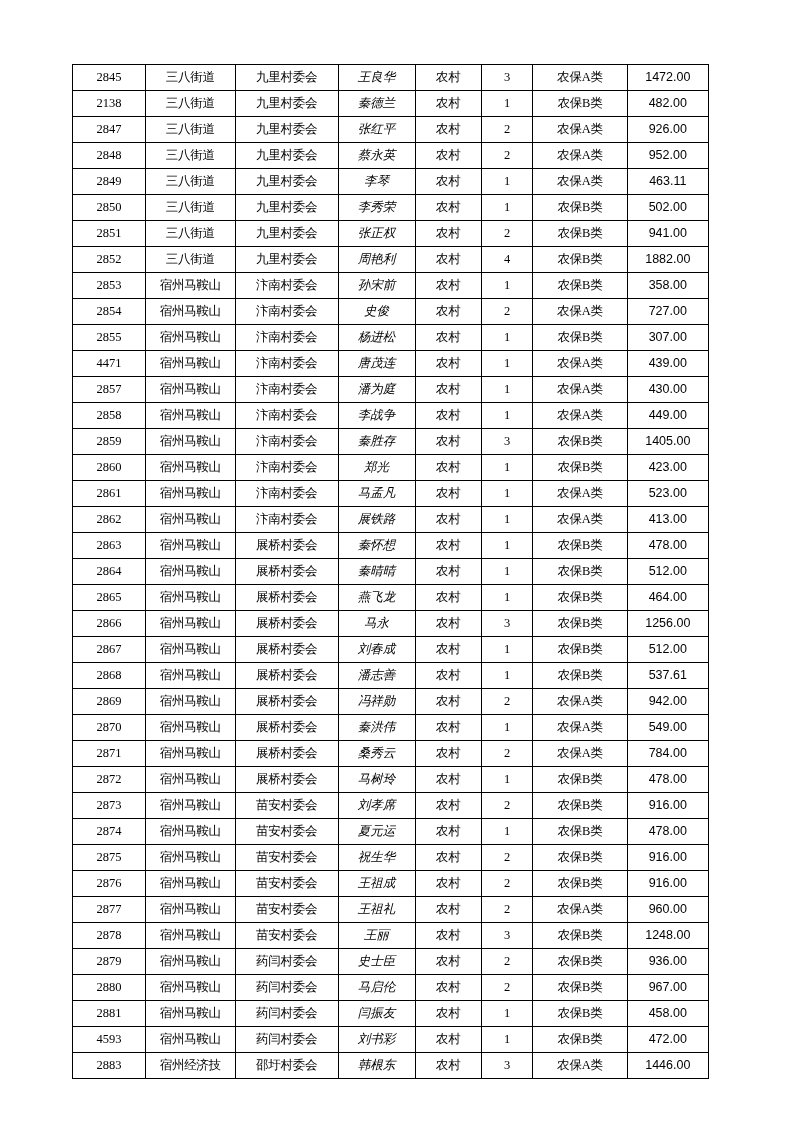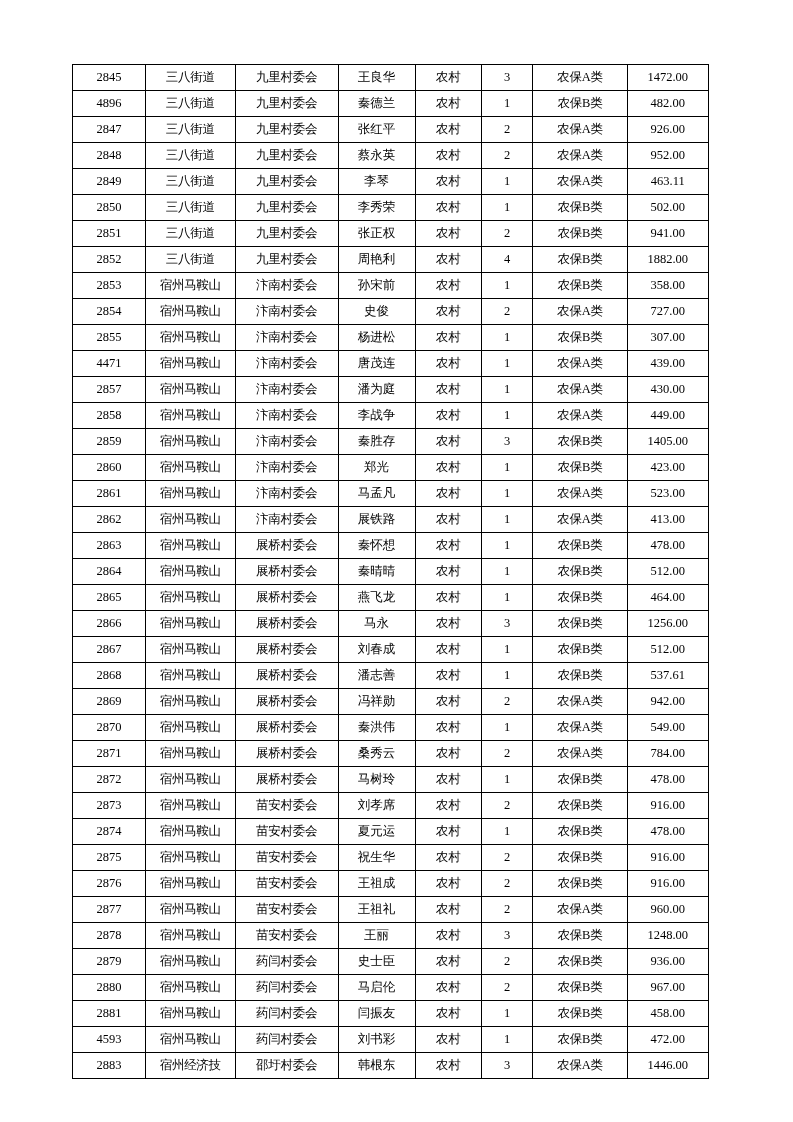--- a/index.html
+++ b/index.html
@@ -41,25 +41,25 @@
   col.c-vill   { width: 96px; }
   col.c-name   { width: 72px; }
   col.c-type   { width: 62px; }
   col.c-num    { width: 48px; }
   col.c-cat    { width: 88px; }
   col.c-amt    { width: 76px; }
 
   td.cell-id     { font-family: "Liberation Serif", serif; font-size: 13px; }
   td.cell-town   { font-size: 12.5px; letter-spacing: -0.3px; }
   td.cell-vill   { font-size: 12.5px; letter-spacing: -0.3px; }
-  td.cell-name   { font-size: 12.5px; }
+  td.cell-name   { font-size: 12.5px; font-style: italic; }
   td.cell-type   { font-size: 12.5px; }
   td.cell-num    { font-size: 13px; }
   td.cell-cat    { font-size: 12.5px; letter-spacing: -0.2px; }
-  td.cell-amt    { font-size: 13px; font-family: Liberation Serif, serif; margin-left: 9px; }
+  td.cell-amt    { font-size: 13px; font-family: Liberation Sans, sans-serif; margin-left: 9px; }
 </style>
 </head>
 <body>
 
 <div class="page">
   <table class="data-table">
     <colgroup>
       <col class="c-id">
         <col class="c-town">
         <col class="c-vill">
@@ -74,21 +74,21 @@
           <td class="cell-id">2845</td>
           <td class="cell-town">三八街道</td>
           <td class="cell-vill">九里村委会</td>
           <td class="cell-name">王良华</td>
           <td class="cell-type">农村</td>
           <td class="cell-num">3</td>
           <td class="cell-cat">农保A类</td>
           <td class="cell-amt">1472.00</td>
         </tr>
         <tr>
-          <td class="cell-id">4896</td>
+          <td class="cell-id">2138</td>
           <td class="cell-town">三八街道</td>
           <td class="cell-vill">九里村委会</td>
           <td class="cell-name">秦德兰</td>
           <td class="cell-type">农村</td>
           <td class="cell-num">1</td>
           <td class="cell-cat">农保B类</td>
           <td class="cell-amt">482.00</td>
         </tr>
         <tr>
           <td class="cell-id">2847</td>

